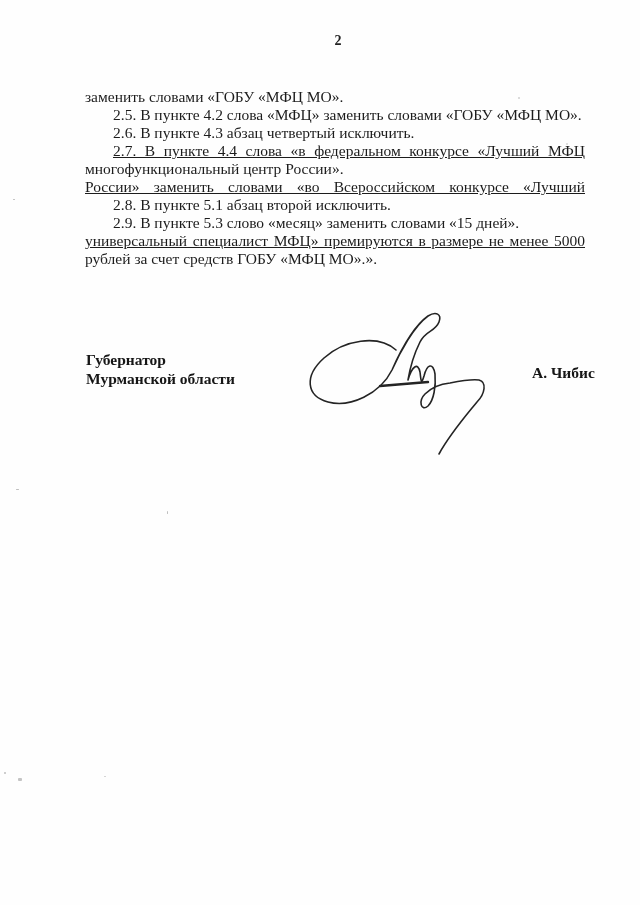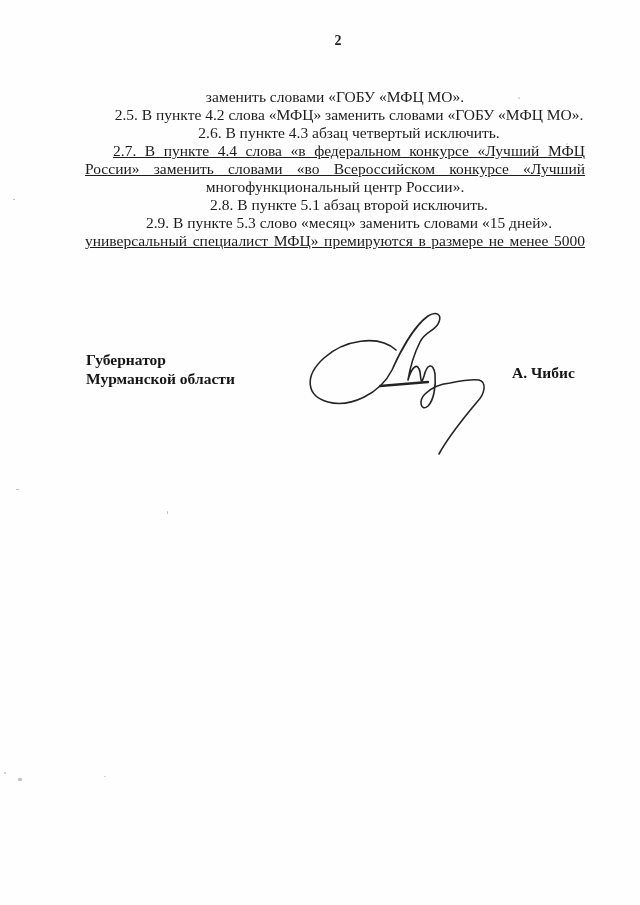--- a/index.html
+++ b/index.html
@@ -24,35 +24,35 @@
   }
 
   .doc-body {
     position: absolute;
     left: 85px; top: 88px;
     width: 500px;
     font-size: 15.5px;
     line-height: 18px;
     color: #1c1c1c;
   }
-  .line { display: block; width: 500px; box-sizing: border-box; text-align: center; white-space: normal; }
+  .line { display: block; width: 500px; box-sizing: border-box; text-align: left; white-space: normal; }
   .line.indent { padding-left: 28px; }
   .line.stretch { text-align: justify; text-align-last: justify; text-decoration: underline; }
 
   .sig-title {
     position: absolute;
     left: 86px; top: 350px;
     font-size: 15.5px;
     font-weight: bold;
     line-height: 19px;
     color: #161616;
   }
   .sig-name {
     position: absolute;
-    left: 512px; top: 364px;
+    left: 532px; top: 364px;
     font-size: 15.5px;
     font-weight: bold;
     color: #161616;
   }
   .autograph {
     position: absolute;
     left: 298px; top: 306px;
     width: 200px; height: 152px;
   }
   .autograph path {
@@ -79,25 +79,26 @@
 
 <div class="sheet">
 
   <div class="page-number">2</div>
 
   <div class="doc-body">
     <div class="line">заменить словами «ГОБУ «МФЦ МО».</div>
     <div class="line indent">2.5. В пункте 4.2 слова «МФЦ» заменить словами «ГОБУ «МФЦ МО».</div>
     <div class="line indent">2.6. В пункте 4.3 абзац четвертый исключить.</div>
     <div class="line indent stretch">2.7. В пункте 4.4 слова «в федеральном конкурсе «Лучший МФЦ</div>
+    <div class="line">многофункциональный центр России».</div>
     <div class="line stretch">России» заменить словами «во Всероссийском конкурсе «Лучший</div>
-    <div class="line">многофункциональный центр России».</div>
     <div class="line indent">2.8. В пункте 5.1 абзац второй исключить.</div>
     <div class="line indent">2.9. В пункте 5.3 слово «месяц» заменить словами «15 дней».</div>
     <div class="line stretch">универсальный специалист МФЦ» премируются в размере не менее 5000</div>
+    <div class="line">рублей за счет средств ГОБУ «МФЦ МО».».</div>
   </div>
 
   <div class="sig-title">
     <div>Губернатор</div>
     <div>Мурманской области</div>
   </div>
 
   <svg class="autograph" viewBox="0 0 200 152" xmlns="http://www.w3.org/2000/svg" aria-hidden="true">
     <path d="M 98,44
              C 80,28 46,34 26,52

